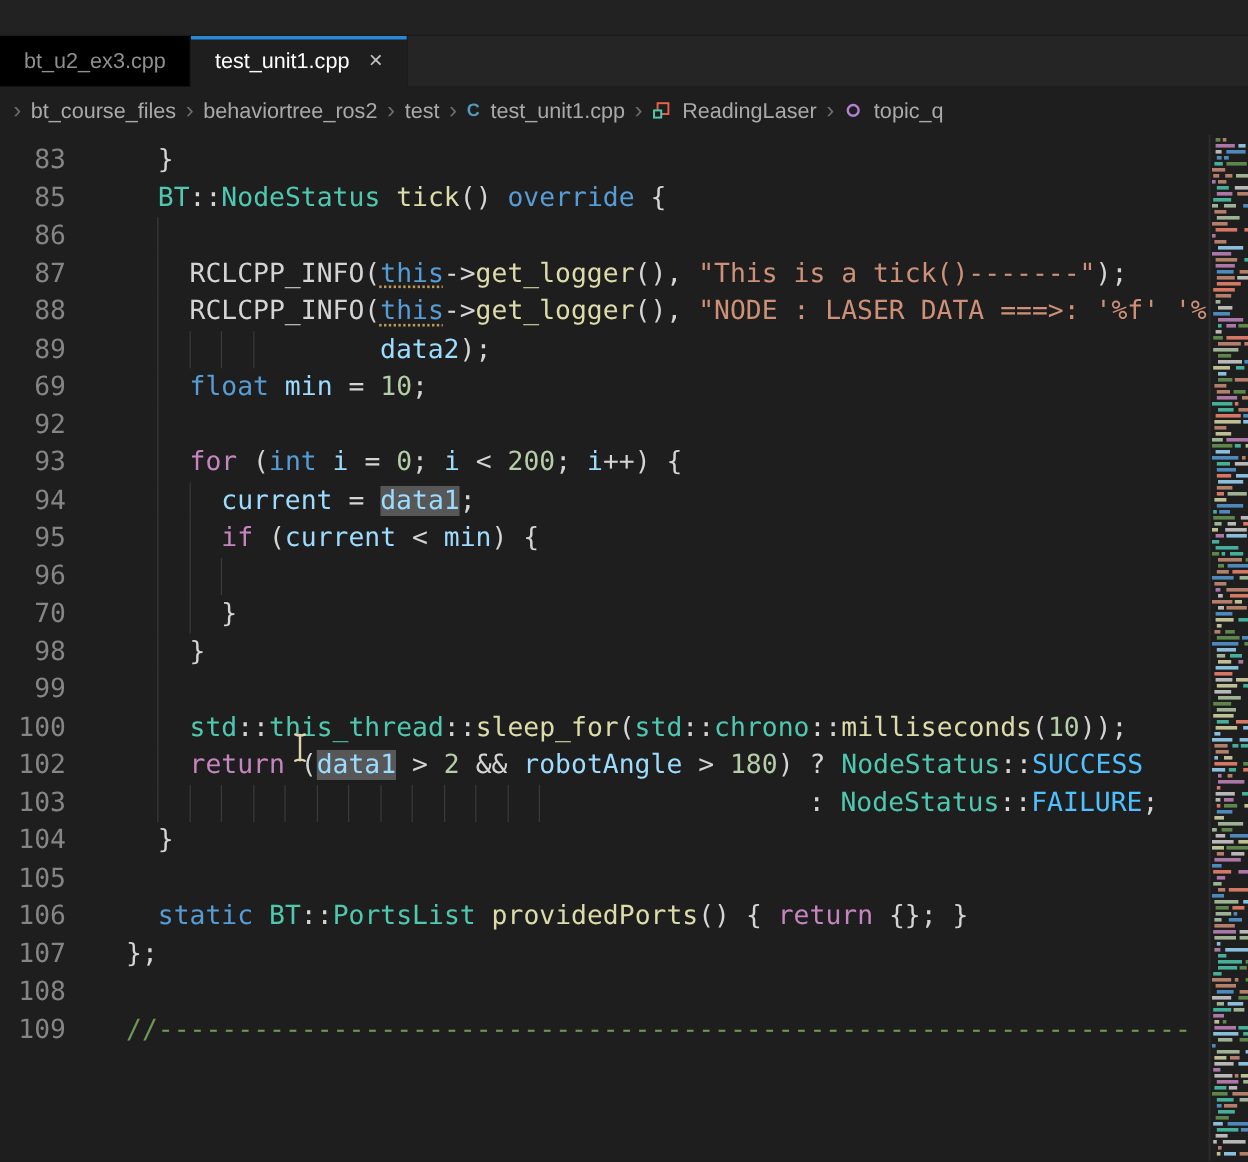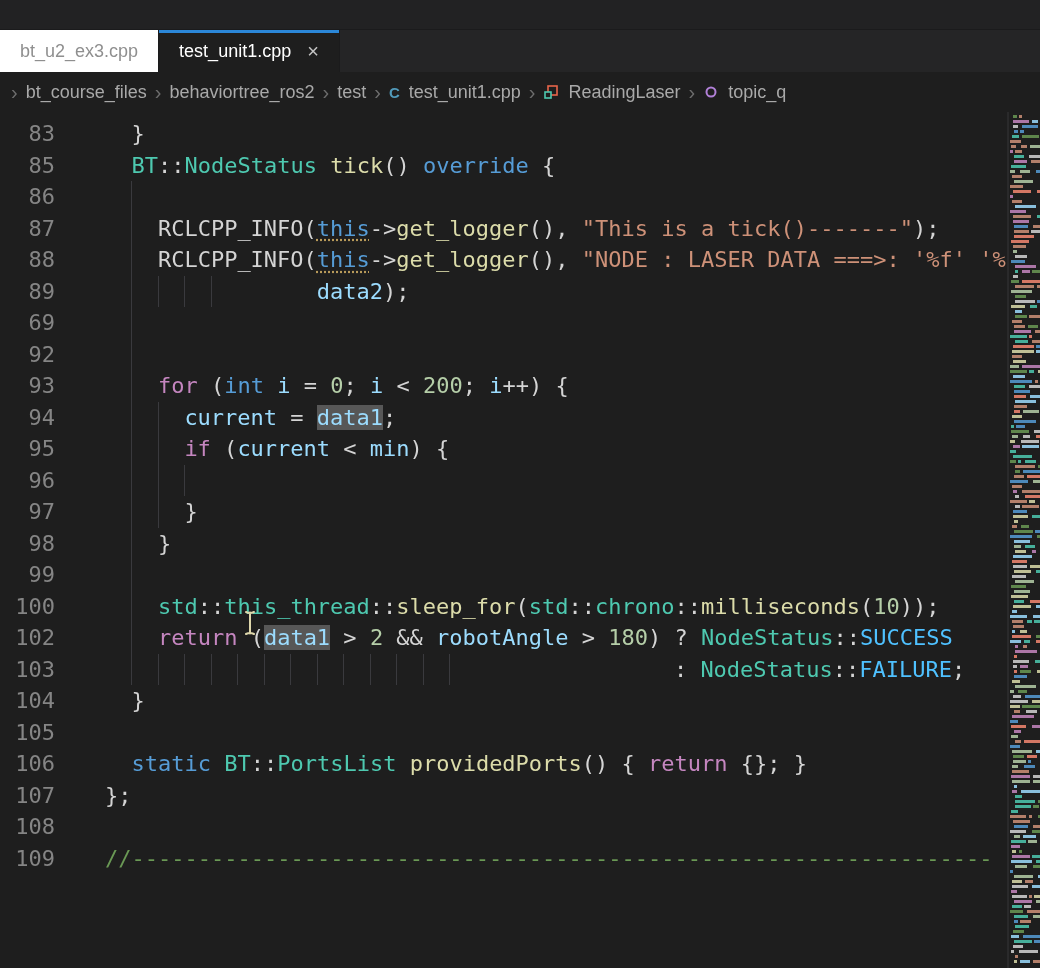--- a/index.html
+++ b/index.html
@@ -23,21 +23,21 @@
     background: #252526;
     display: flex;
     align-items: stretch;
   }
   .tab {
     display: flex;
     align-items: center;
     padding: 0 20px;
     font-size: 18px;
     color: #8f8f8f;
-    background: #ffffff;
+    background: #000000;
     border-right: 1px solid #1b1b1c;
     cursor: pointer;
     white-space: nowrap;
   }
   .tab.active {
     background: #1e1e1e;
     color: #ffffff;
     box-shadow: inset 0 3px 0 var(--accent-blue);
   }
   .tab .close {
@@ -163,27 +163,27 @@
 </div>
 
 <div class="editor">
   <div class="code-area">
       <div class="line"><span class="ln">83</span><span class="codetext"><span class="pad" style="width: 26.46px;"></span><span class="d">}</span></span></div>
       <div class="line"><span class="ln">85</span><span class="codetext"><span class="pad" style="width: 26.46px;"></span><span class="t">BT</span><span class="d">::</span><span class="t">NodeStatus</span><span class="d"> </span><span class="f">tick</span><span class="d">() </span><span class="k">override</span><span class="d"> {</span></span></div>
       <div class="line"><i class="guide" style="left: 131.46px;"></i><span class="ln">86</span><span class="codetext"></span></div>
       <div class="line"><i class="guide" style="left: 131.46px;"></i><span class="ln">87</span><span class="codetext"><span class="pad" style="width: 52.92px;"></span><span class="d">RCLCPP_INFO</span><span class="d">(</span><span class="u">this</span><span class="d">-&gt;</span><span class="f">get_logger</span><span class="d">(), </span><span class="s">"This is a tick()-------"</span><span class="d">);</span></span></div>
       <div class="line"><i class="guide" style="left: 131.46px;"></i><span class="ln">88</span><span class="codetext"><span class="pad" style="width: 52.92px;"></span><span class="d">RCLCPP_INFO</span><span class="d">(</span><span class="u">this</span><span class="d">-&gt;</span><span class="f">get_logger</span><span class="d">(), </span><span class="s">"NODE : LASER DATA ===&gt;: '%f' '%f'</span></span></div>
       <div class="line"><i class="guide" style="left: 131.46px;"></i><i class="guide" style="left: 157.92px;"></i><i class="guide" style="left: 184.38px;"></i><i class="guide" style="left: 210.84px;"></i><span class="ln">89</span><span class="codetext"><span class="pad" style="width: 211.68px;"></span><span class="v">data2</span><span class="d">);</span></span></div>
-      <div class="line"><i class="guide" style="left: 131.46px;"></i><span class="ln">69</span></div>
+      <div class="line"><i class="guide" style="left: 131.46px;"></i><span class="ln">69</span><span class="codetext"><span class="pad" style="width: 52.92px;"></span><span class="k">float</span><span class="d"> </span><span class="v">min</span><span class="d"> = </span><span class="n">10</span><span class="d">;</span></span></div>
       <div class="line"><i class="guide" style="left: 131.46px;"></i><span class="ln">92</span></div>
       <div class="line"><i class="guide" style="left: 131.46px;"></i><span class="ln">93</span><span class="codetext"><span class="pad" style="width: 52.92px;"></span><span class="c">for</span><span class="d"> (</span><span class="k">int</span><span class="d"> </span><span class="v">i</span><span class="d"> = </span><span class="n">0</span><span class="d">; </span><span class="v">i</span><span class="d"> &lt; </span><span class="n">200</span><span class="d">; </span><span class="v">i</span><span class="d">++) {</span></span></div>
       <div class="line"><i class="guide" style="left: 131.46px;"></i><i class="guide" style="left: 157.92px;"></i><span class="ln">94</span><span class="codetext"><span class="pad" style="width: 79.38px;"></span><span class="v">current</span><span class="d"> = </span><span class="h">data1</span><span class="d">;</span></span></div>
       <div class="line"><i class="guide" style="left: 131.46px;"></i><i class="guide" style="left: 157.92px;"></i><span class="ln">95</span><span class="codetext"><span class="pad" style="width: 79.38px;"></span><span class="c">if</span><span class="d"> (</span><span class="v">current</span><span class="d"> &lt; </span><span class="v">min</span><span class="d">) {</span></span></div>
       <div class="line"><i class="guide" style="left: 131.46px;"></i><i class="guide" style="left: 157.92px;"></i><i class="guide" style="left: 184.38px;"></i><span class="ln">96</span></div>
-      <div class="line"><i class="guide" style="left: 131.46px;"></i><i class="guide" style="left: 157.92px;"></i><span class="ln">97</span><span class="codetext"><span class="pad" style="width: 79.38px;"></span><span class="d">}</span></span></div>
+      <div class="line"><i class="guide" style="left: 131.46px;"></i><i class="guide" style="left: 157.92px;"></i><span class="ln">70</span><span class="codetext"><span class="pad" style="width: 79.38px;"></span><span class="d">}</span></span></div>
       <div class="line"><i class="guide" style="left: 131.46px;"></i><span class="ln">98</span><span class="codetext"><span class="pad" style="width: 52.92px;"></span><span class="d">}</span></span></div>
       <div class="line"><i class="guide" style="left: 131.46px;"></i><span class="ln">99</span><span class="codetext"></span></div>
       <div class="line"><i class="guide" style="left: 131.46px;"></i><span class="ln">100</span><span class="codetext"><span class="pad" style="width: 52.92px;"></span><span class="t">std</span><span class="d">::</span><span class="t">this_thread</span><span class="d">::</span><span class="f">sleep_for</span><span class="d">(</span><span class="t">std</span><span class="d">::</span><span class="t">chrono</span><span class="d">::</span><span class="f">milliseconds</span><span class="d">(</span><span class="n">10</span><span class="d">));</span></span></div>
       <div class="line"><i class="guide" style="left: 131.46px;"></i><span class="ln">102</span><span class="codetext"><span class="pad" style="width: 52.92px;"></span><span class="c">return</span><span class="d"> (</span><span class="h">data1</span><span class="d"> &gt; </span><span class="n">2</span><span class="d"> &amp;&amp; </span><span class="v">robotAngle</span><span class="d"> &gt; </span><span class="n">180</span><span class="d">) ? </span><span class="t">NodeStatus</span><span class="d">::</span><span class="e">SUCCESS</span></span></div>
       <div class="line"><i class="guide" style="left: 131.46px;"></i><i class="guide" style="left: 157.92px;"></i><i class="guide" style="left: 184.38px;"></i><i class="guide" style="left: 210.84px;"></i><i class="guide" style="left: 237.3px;"></i><i class="guide" style="left: 263.76px;"></i><i class="guide" style="left: 290.22px;"></i><i class="guide" style="left: 316.68px;"></i><i class="guide" style="left: 343.14px;"></i><i class="guide" style="left: 369.6px;"></i><i class="guide" style="left: 396.06px;"></i><i class="guide" style="left: 422.52px;"></i><i class="guide" style="left: 448.98px;"></i><span class="ln">103</span><span class="codetext"><span class="pad" style="width: 568.89px;"></span><span class="d">: </span><span class="t">NodeStatus</span><span class="d">::</span><span class="e">FAILURE</span><span class="d">;</span></span></div>
       <div class="line"><span class="ln">104</span><span class="codetext"><span class="pad" style="width: 26.46px;"></span><span class="d">}</span></span></div>
       <div class="line"><span class="ln">105</span><span class="codetext"></span></div>
       <div class="line"><span class="ln">106</span><span class="codetext"><span class="pad" style="width: 26.46px;"></span><span class="k">static</span><span class="d"> </span><span class="t">BT</span><span class="d">::</span><span class="t">PortsList</span><span class="d"> </span><span class="f">providedPorts</span><span class="d">() { </span><span class="c">return</span><span class="d"> {}; }</span></span></div>
       <div class="line"><span class="ln">107</span><span class="codetext"><span class="d">};</span></span></div>
       <div class="line"><span class="ln">108</span><span class="codetext"></span></div>

